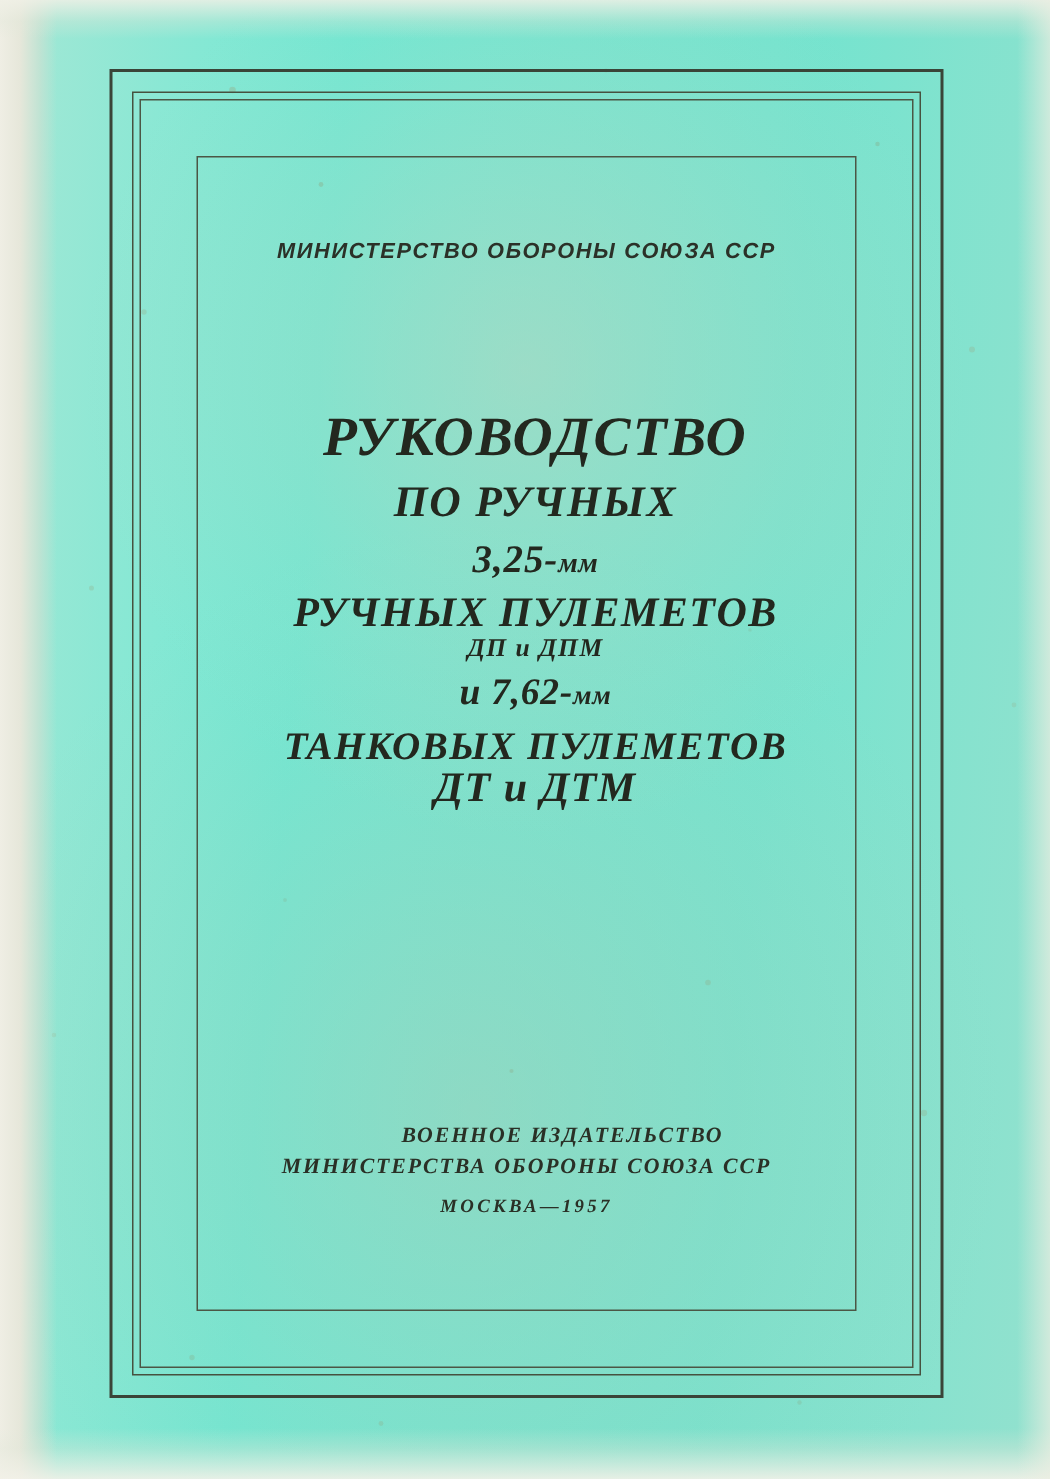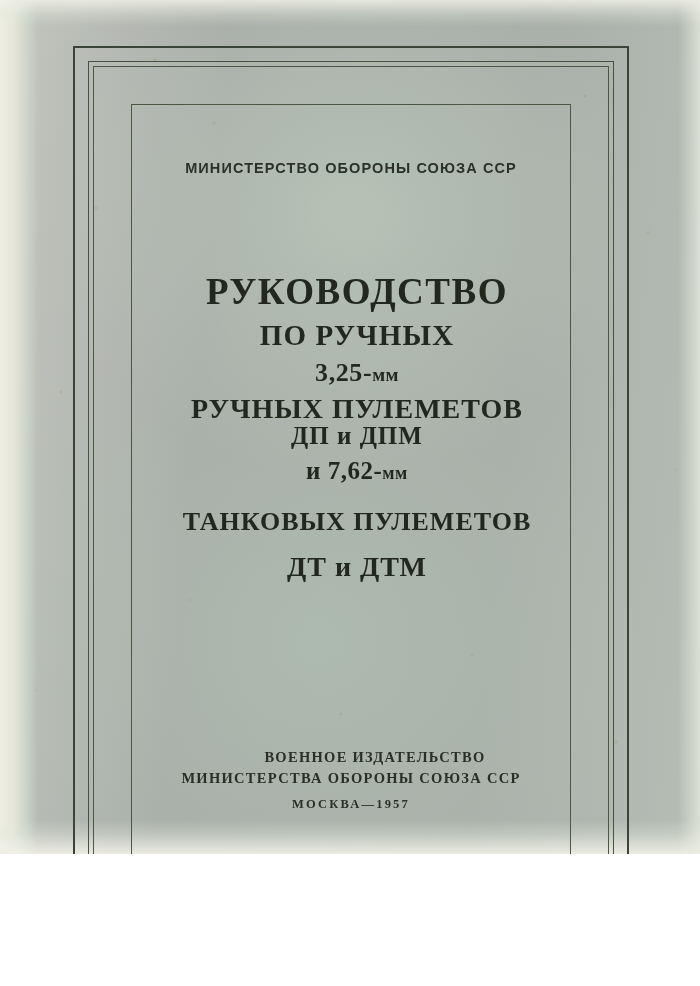--- a/index.html
+++ b/index.html
@@ -10,23 +10,24 @@
   body {
     width: 700px;
     height: 986px;
     overflow: hidden;
     font-family: "Liberation Sans", sans-serif;
   }
 
   .page {
     position: relative;
     width: 700px;
-    height: 854px;
-    background: #a3a3a3;
+    height: 986px;
+    background: #5eead4;
     overflow: hidden;
+    font-style: italic;
   }
 
   
   .tint-a {
     position: absolute;
     inset: 0;
     background:
       radial-gradient(ellipse 60% 45% at 50% 25%, rgba(190,212,190,0.55) 0%, rgba(190,212,190,0) 70%),
       radial-gradient(ellipse 70% 55% at 45% 75%, rgba(176,202,180,0.45) 0%, rgba(176,202,180,0) 72%),
       linear-gradient(95deg, rgba(222,229,214,0.55) 0%, rgba(205,222,206,0.15) 30%, rgba(188,208,190,0.25) 70%, rgba(200,216,200,0.5) 100%);
@@ -144,34 +145,34 @@
     letter-spacing: 0.6px;
     margin-bottom: 7px;
   }
   .t3 .mm { font-size: 19px; letter-spacing: 0.4px; }
   .t4 {
     font-size: 28px;
     letter-spacing: 1.0px;
     margin-bottom: 0;
   }
   .t5 {
-    font-size: 25px;
+    font-size: 17px;
     letter-spacing: 1.0px;
     margin-bottom: 8px;
   }
   .t6 {
     font-size: 25px;
     letter-spacing: 0.5px;
-    margin-bottom: 24px;
+    margin-bottom: 8px;
   }
   .t6 .mm { font-size: 18px; }
   .t7 {
     font-size: 26px;
     letter-spacing: 1.0px;
-    margin-bottom: 16px;
+    margin-bottom: 0;
   }
   .t8 {
     font-size: 28px;
     letter-spacing: 1.0px;
   }
 
   .imprint {
     position: absolute;
     bottom: 62px;
     left: 0; right: 0;

